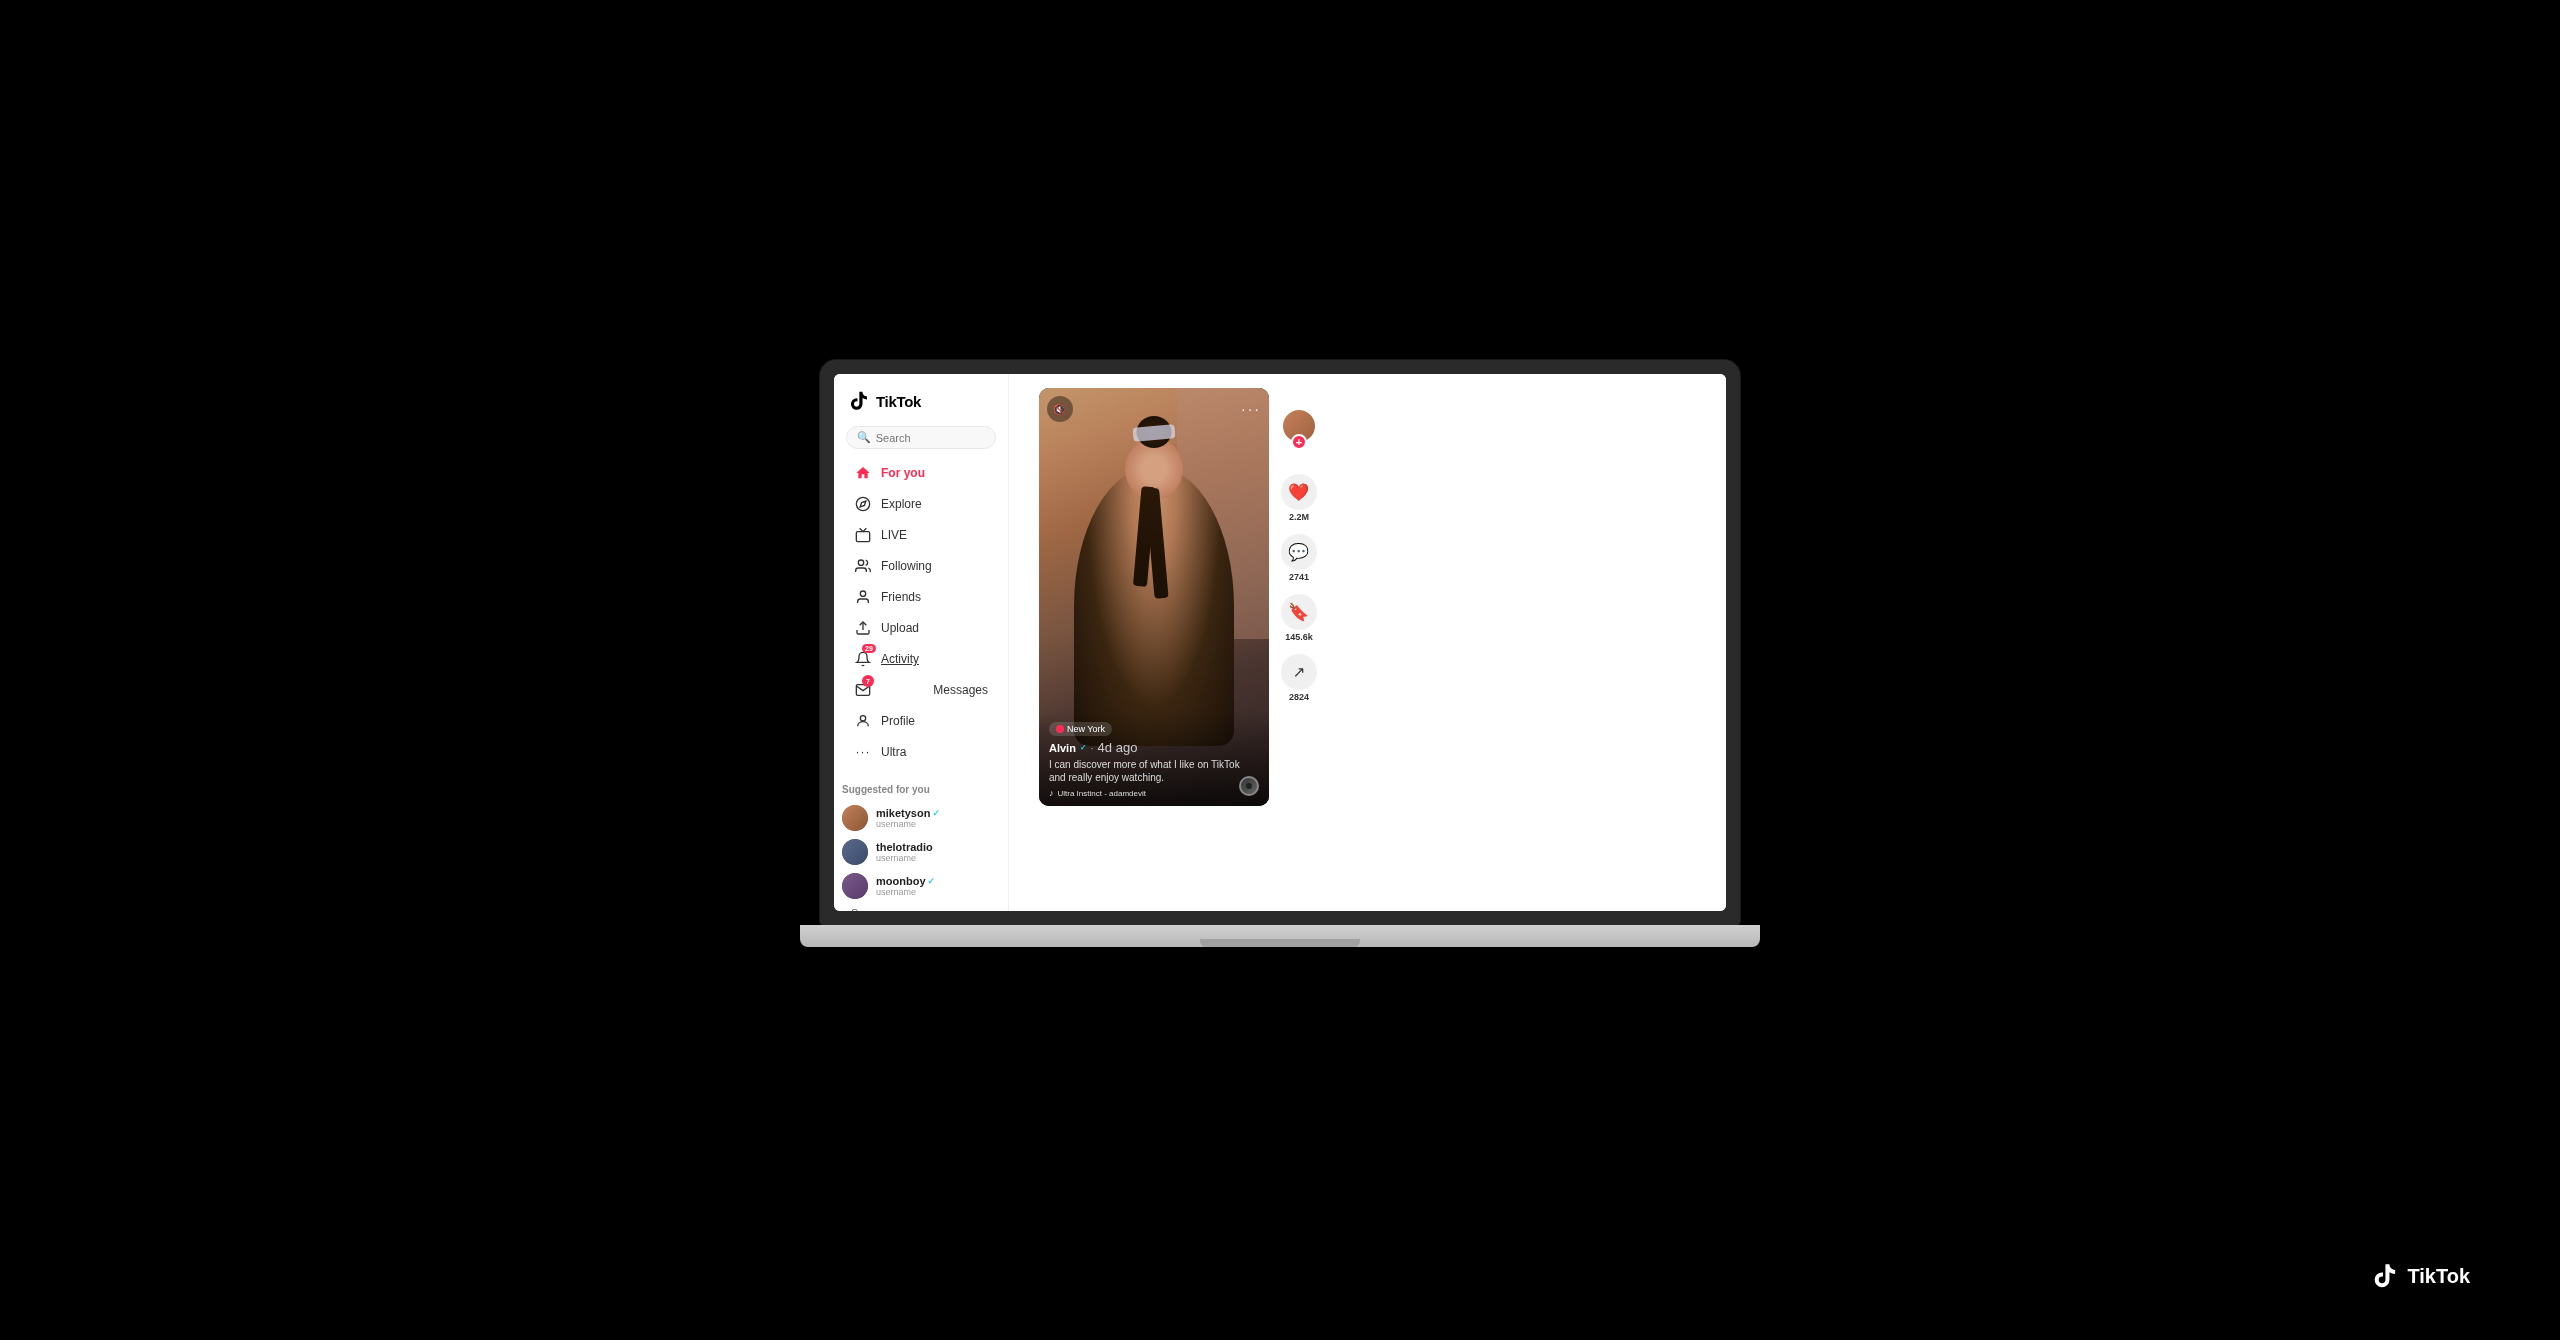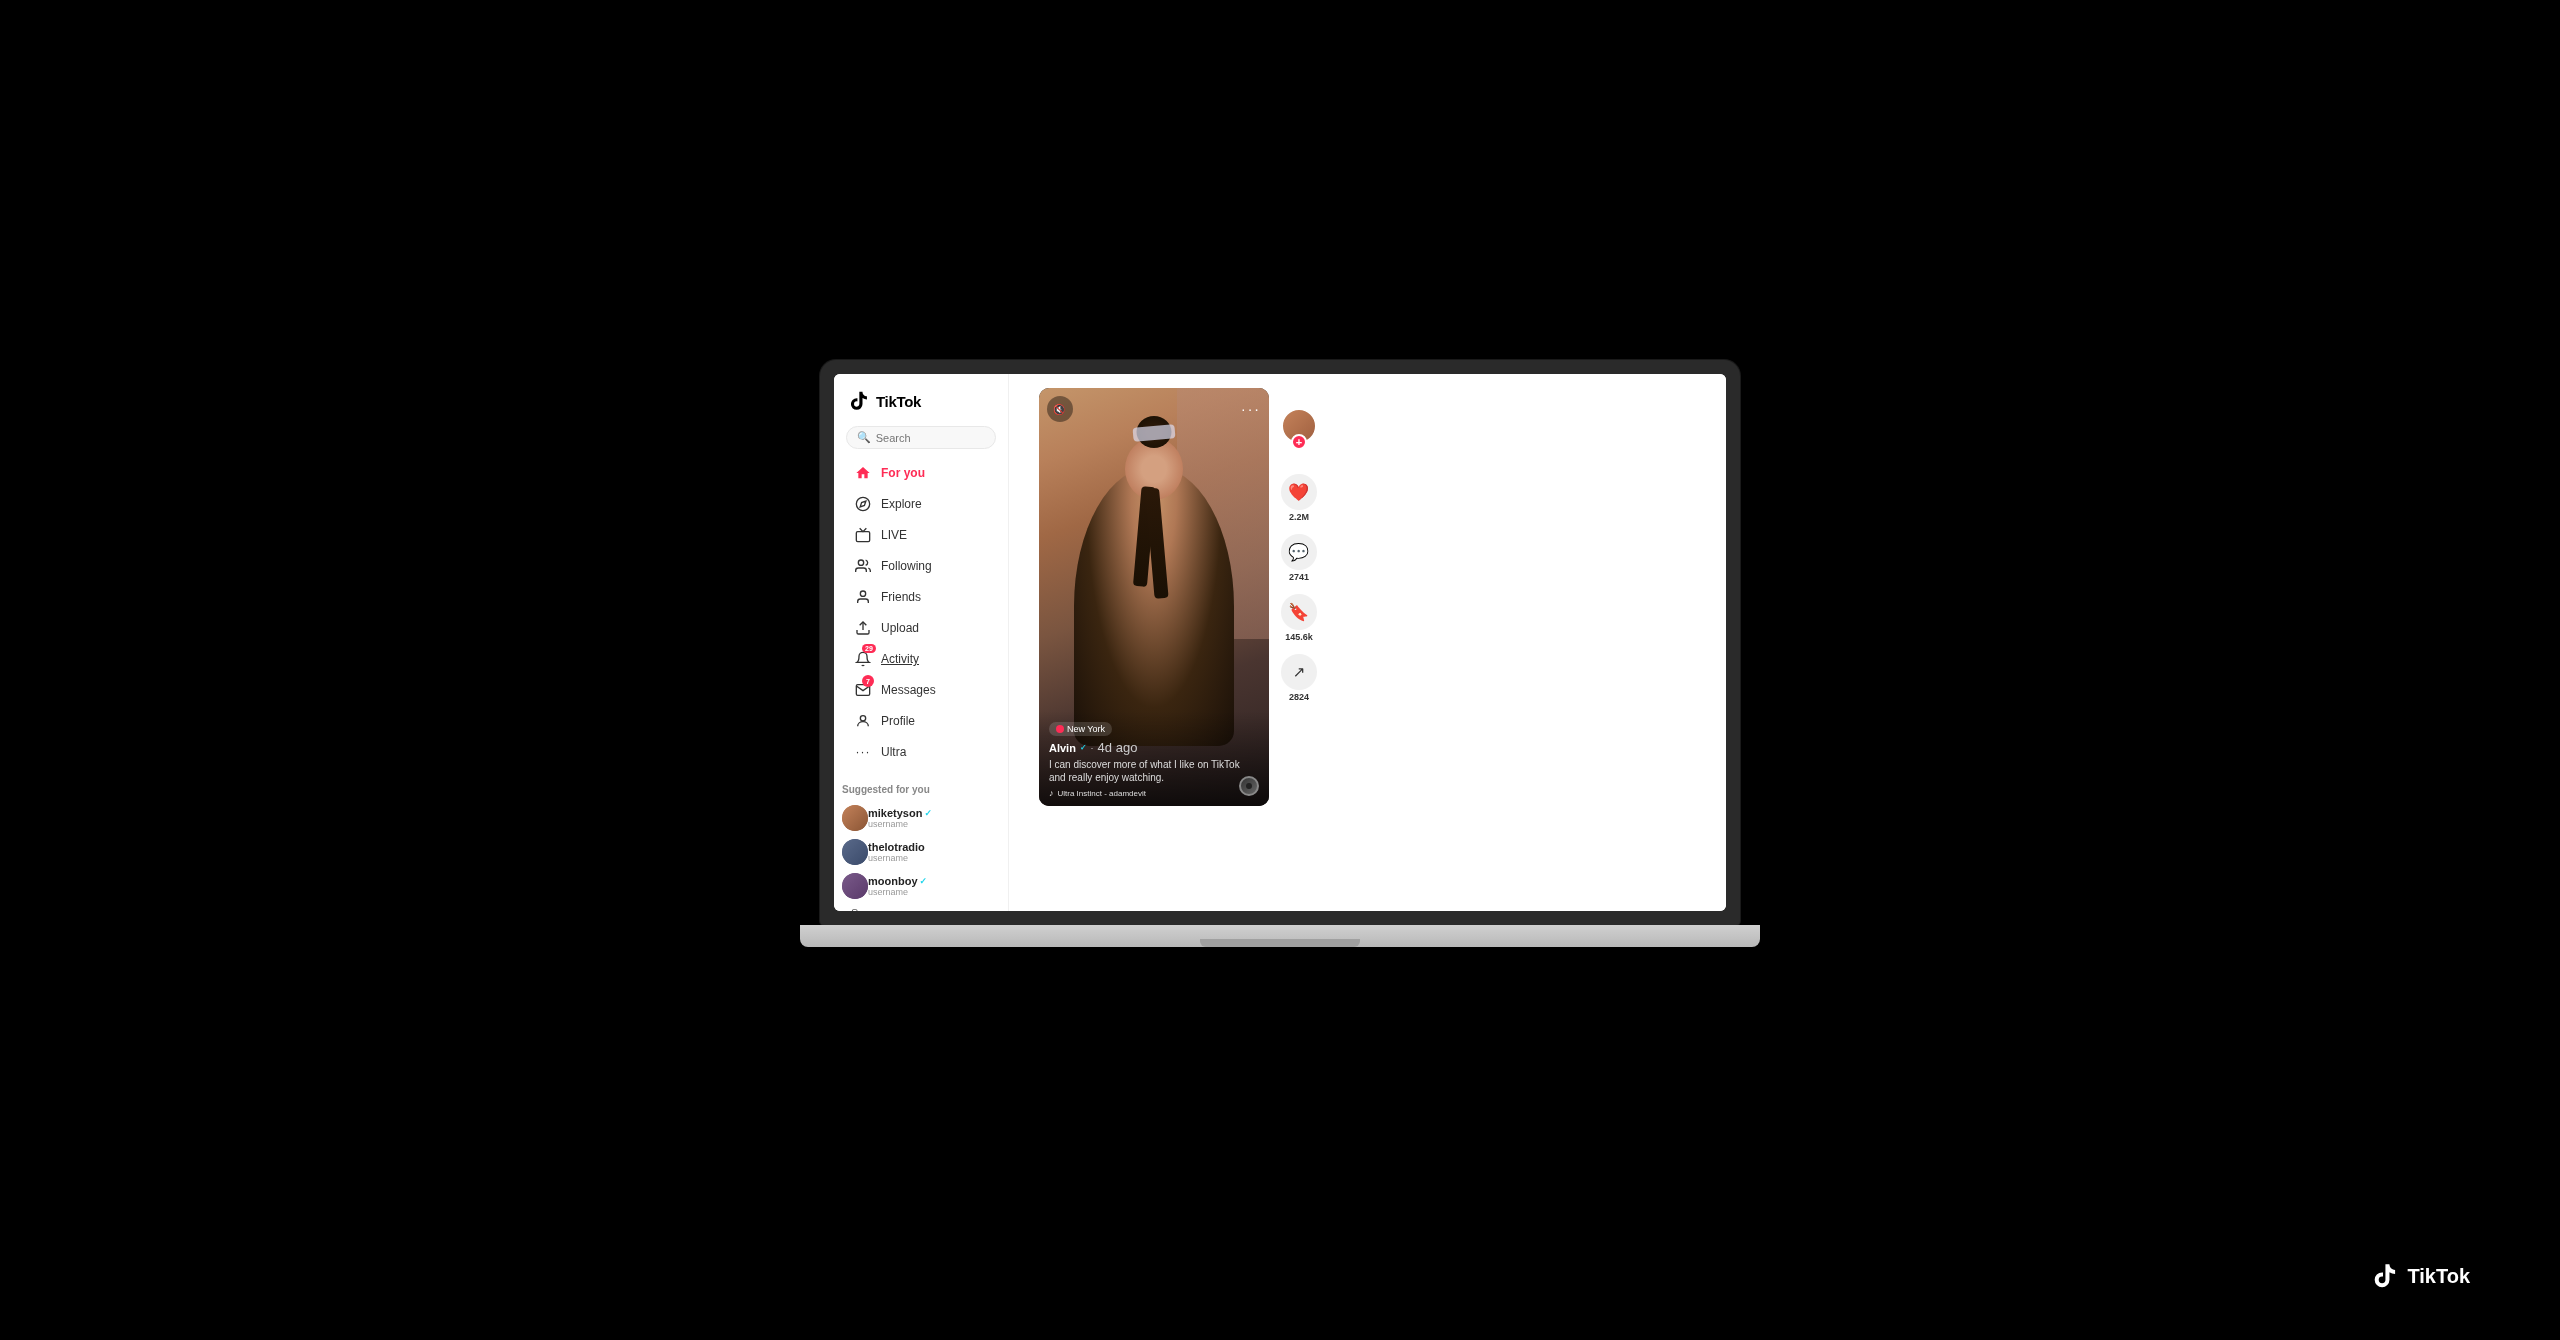--- a/index.html
+++ b/index.html
@@ -161,20 +161,21 @@
     .suggested-title {
       font-size: 10px;
       font-weight: 600;
       color: #888;
       margin-bottom: 6px;
     }
 
     .suggested-user {
       display: flex;
       align-items: center;
+      gap: 8px;
       padding: 4px 0;
       cursor: pointer;
     }
 
     .user-avatar {
       width: 26px;
       height: 26px;
       border-radius: 50%;
       overflow: hidden;
       flex-shrink: 0;
@@ -490,21 +491,21 @@
           <div class="nav-item" style="position:relative;text-decoration:underline;">
             <span class="nav-icon" style="position:relative;">
               <svg width="16" height="16" viewBox="0 0 24 24" fill="none" stroke="#333" stroke-width="2">
                   <path d="M18 8A6 6 0 006 8c0 7-3 9-3 9h18s-3-2-3-9"></path>
                   <path d="M13.73 21a2 2 0 01-3.46 0"></path>
                 </svg>
               <span style="position:absolute;top:-6px;left:8px;background:#fe2c55;color:#fff;font-size:7px;font-weight:700;border-radius:8px;padding:1px 3px;">29</span>
             </span>
             <span style="font-size:12px;">Activity</span>
           </div>
-          <div class="nav-item" style="position:relative;">
+          <div class="nav-item" style="position:relative;justify-content:space-between;">
             <span class="nav-icon" style="position:relative;">
               <svg width="16" height="16" viewBox="0 0 24 24" fill="none" stroke="#333" stroke-width="2">
                   <path d="M4 4h16c1.1 0 2 .9 2 2v12c0 1.1-.9 2-2 2H4c-1.1 0-2-.9-2-2V6c0-1.1.9-2 2-2z"></path>
                   <polyline points="22,6 12,13 2,6"></polyline>
                 </svg>
               <span style="position:absolute;top:-6px;left:8px;background:#fe2c55;color:#fff;font-size:7px;font-weight:700;border-radius:50%;width:12px;height:12px;display:flex;align-items:center;justify-content:center;">7</span>
             </span>
             <span style="font-size:12px;">Messages</span>
           </div>
           <div class="nav-item">

